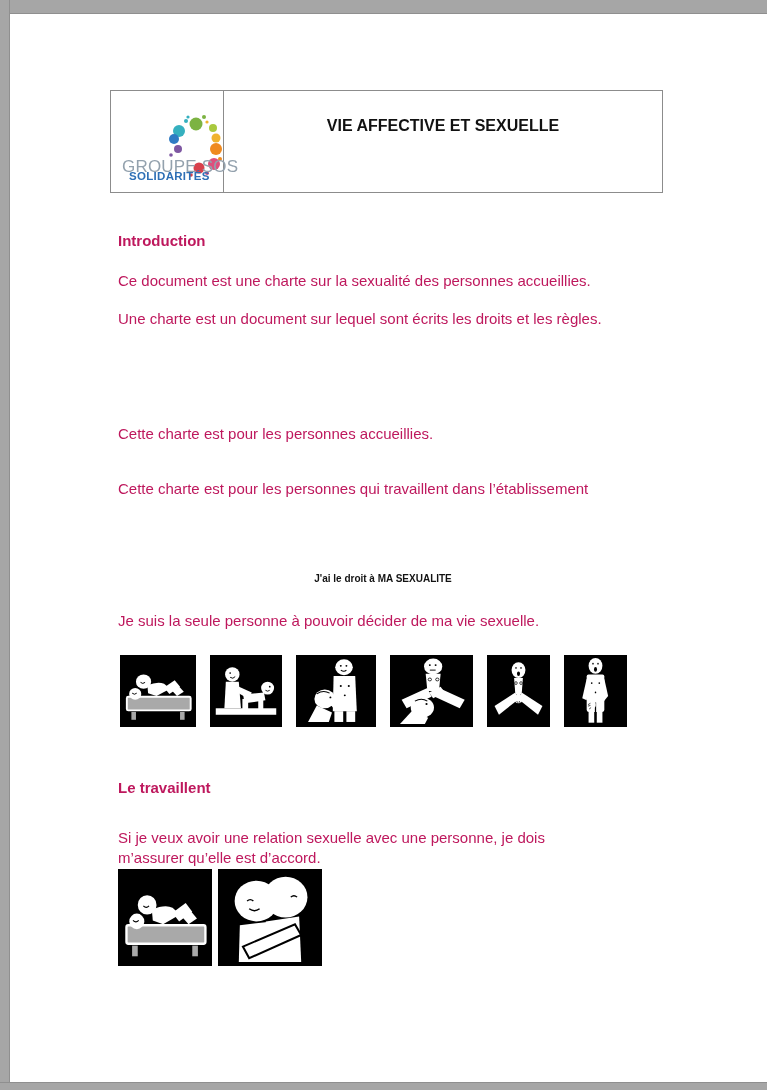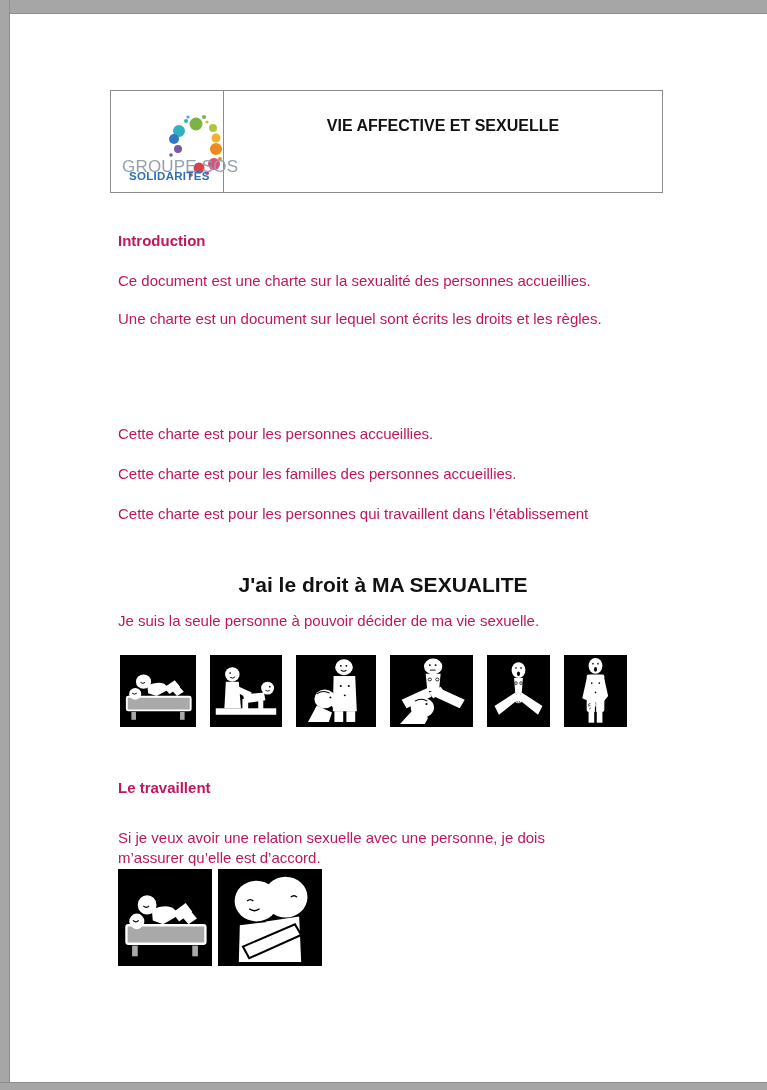--- a/index.html
+++ b/index.html
@@ -15,21 +15,21 @@
   .hdr{position:absolute;left:100px;top:77px;width:551px;height:101px;border:1px solid #8c8c8c;display:flex;}
   .hdr-logo-cell{position:relative;width:112px;height:101px;border-right:1px solid #8c8c8c;flex:none;}
   .hdr-title-cell{flex:1;text-align:center;padding-top:23px;font-weight:bold;font-size:16px;line-height:23px;color:#111;}
   .logo-l1{position:absolute;left:11px;top:66px;font-size:17px;letter-spacing:.2px;color:#93a1ad;white-space:nowrap;}
   .logo-l2{position:absolute;left:18px;top:79px;font-size:11.5px;letter-spacing:.3px;font-weight:bold;color:#2e6fb5;white-space:nowrap;}
   .splats{position:absolute;left:0;top:0;}
 
   
   .tblock{position:absolute;left:108px;font-size:15px;line-height:20px;color:#be185d;white-space:pre-line;}
   .bold{font-weight:bold;}
-  .center-head{position:absolute;left:100px;width:546px;text-align:center;font-weight:bold;font-size:21px;color:#121212;}
+  .center-head{position:absolute;left:100px;width:546px;text-align:center;font-weight:bold;font-size:10px;color:#121212;}
 
   
   .picto-row{position:absolute;display:flex;}
   .picto{background:#000;flex:none;}
   .row1{left:110px;top:642px;gap:14px;}
   .row1 .picto{height:72px;}
   .row2{left:108px;top:856px;gap:6px;}
   .row2 .picto{height:97px;}
   .picto svg{display:block;width:100%;height:100%;}
 </style>
@@ -66,22 +66,21 @@
       <div class="hdr-title-cell">
         <div>VIE AFFECTIVE ET SEXUELLE</div>
       </div>
     </div>
 
     <div class="tblock bold" style="top:218px">Introduction</div>
     <div class="tblock" style="top:258px">Ce document est une charte sur la sexualité des personnes accueillies.</div>
     <div class="tblock" style="top:296px">Une charte est un document sur lequel sont écrits les droits et les règles.</div>
 
     <div class="tblock" style="top:411px">Cette charte est pour les personnes accueillies.</div>
-    <div class="tblock" style="top:451px">Cette charte est pour les familles des personnes accueillies.</div>
-    <div class="tblock" style="top:491px">Cette charte est pour les personnes qui travaillent dans l’établissement</div>
+    <div class="tblock" style="top:466px">Cette charte est pour les personnes qui travaillent dans l’établissement</div>
 
     <div class="center-head" style="top:560px">J'ai le droit à MA SEXUALITE</div>
     <div class="tblock" style="top:598px">Je suis la seule personne à pouvoir décider de ma vie sexuelle.</div>
 
     <div class="picto-row row1">
         <div class="picto" style="width: 76px;">
   <svg viewBox="0 0 100 100" preserveAspectRatio="none">
     <rect x="9" y="58" width="84" height="19" rx="2" fill="#a9a9a9" stroke="#fff" stroke-width="2.5"></rect>
     <rect x="15" y="79" width="6" height="11" fill="#a9a9a9"></rect>
     <rect x="79" y="79" width="6" height="11" fill="#a9a9a9"></rect>

